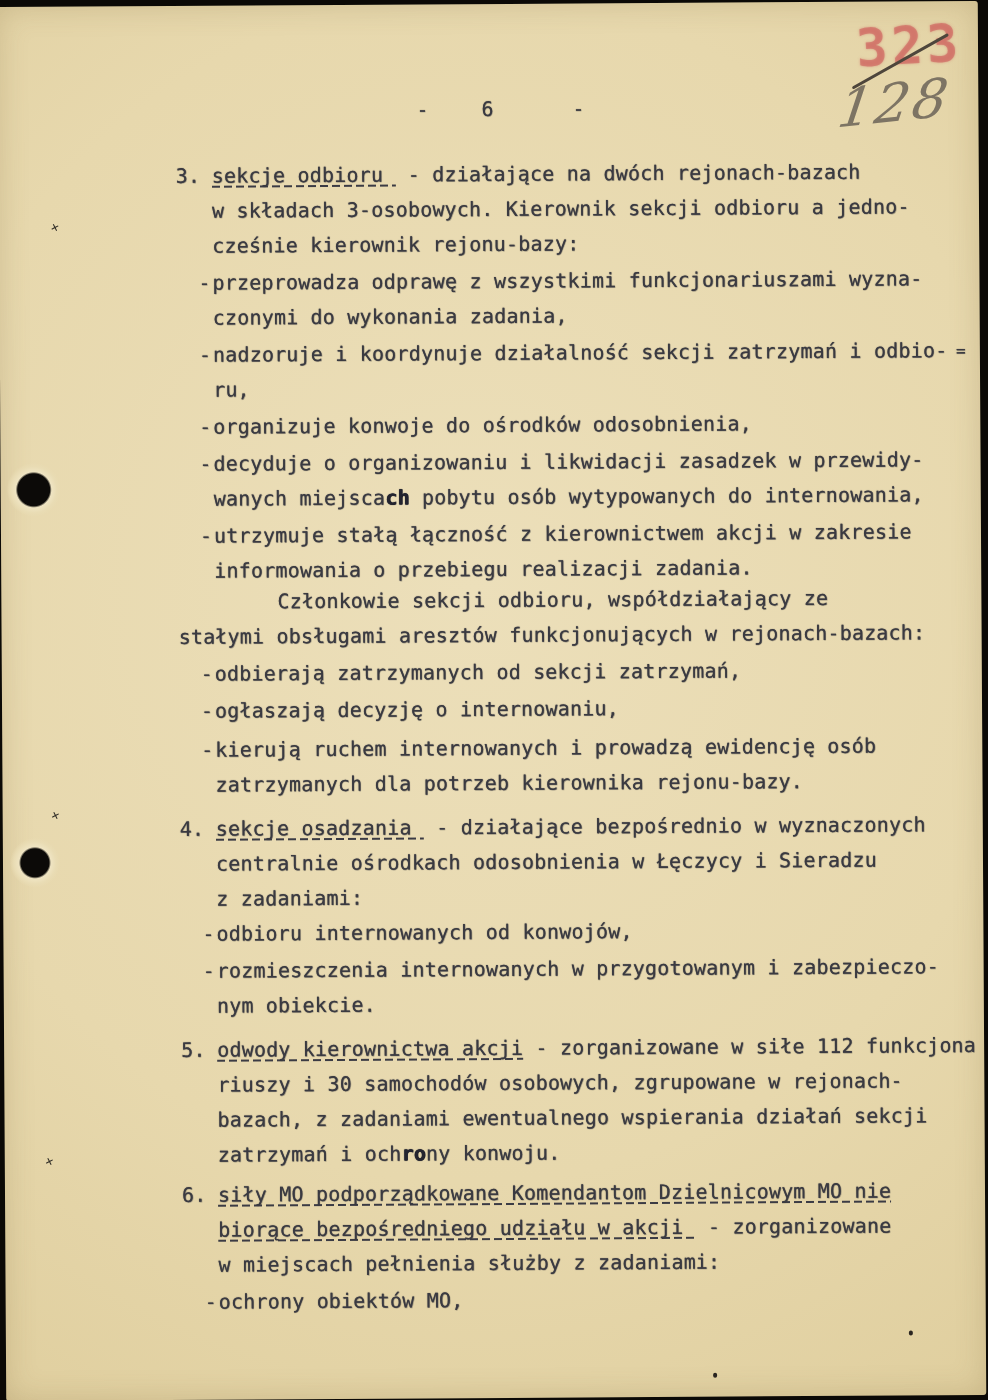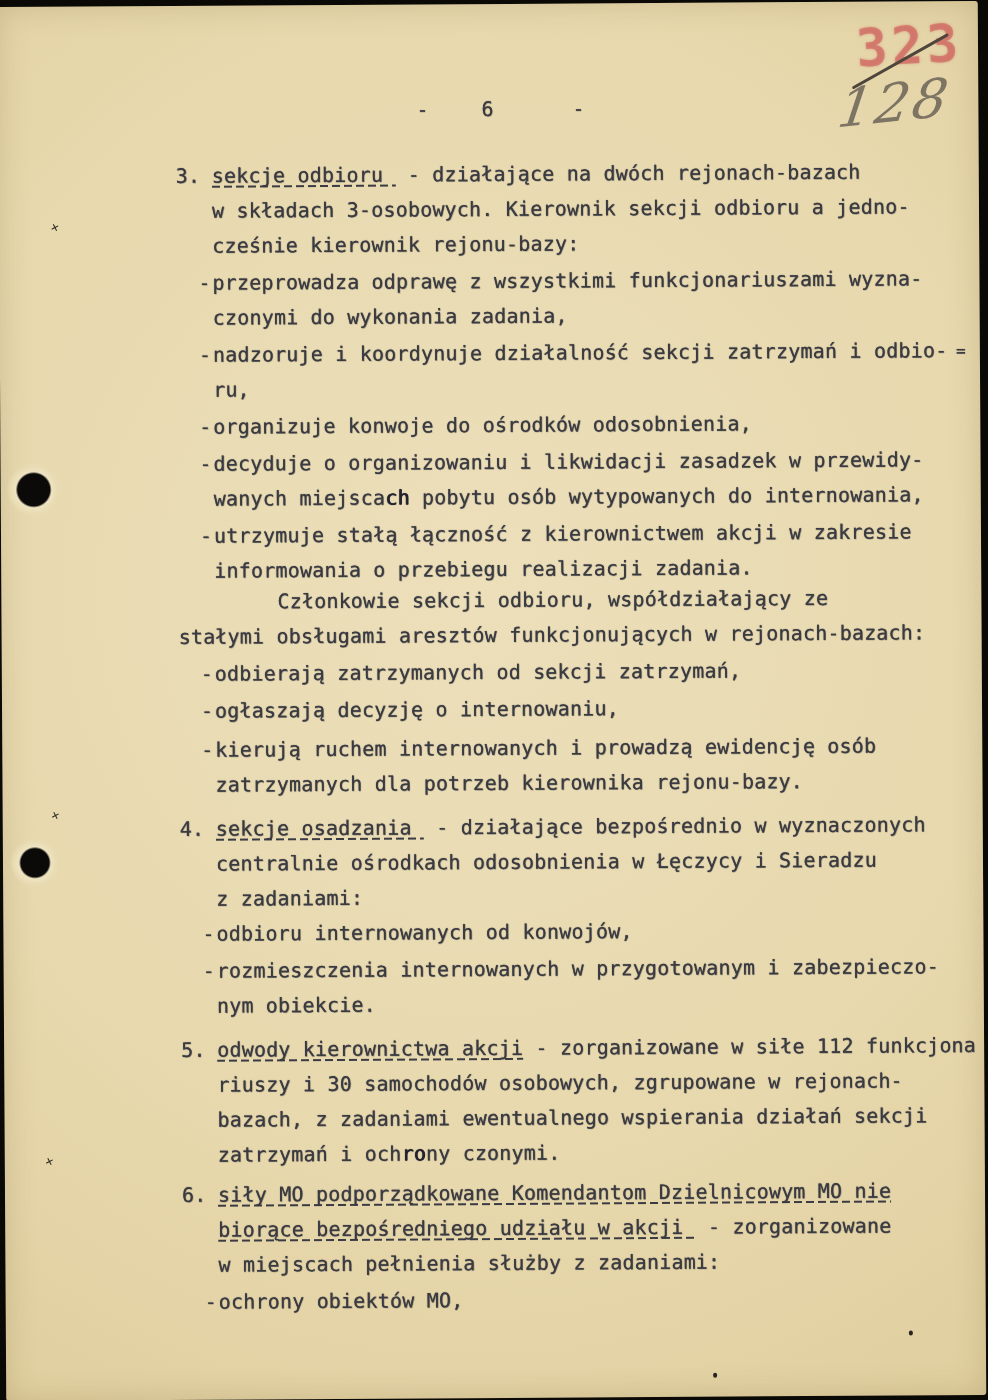--- a/index.html
+++ b/index.html
@@ -26,21 +26,21 @@
   .ihead{display:flex;}
   .inum{flex:0 0 36px;white-space:pre;}
   .ibody{flex:1;min-width:0;}
   .b{display:flex;padding-left:22px;margin-top:2px;}
   .bdash{flex:0 0 14px;white-space:pre;}
   .bbody{flex:1;min-width:0;}
   .para{margin-top:-4px;}
   .para .first{padding-left:99px;}
   .mt0{margin-top:0;} .mt4{margin-top:4px;} .mt5{margin-top:5px;} .mt9{margin-top:9px;}
   .u{background:repeating-linear-gradient(90deg,#3b3b44 0 8px,rgba(0,0,0,0) 8px 12px) 0 100%/100% 2px no-repeat;}
-  .ot{font-weight:normal;color:#23242f;text-shadow:0 0 1px #23242f,.8px 0 0 #23242f;}
+  .ot{font-weight:bold;color:#23242f;text-shadow:0 0 1px #23242f,.8px 0 0 #23242f;}
   
   .pgh{position:absolute;top:93px;font-size:20px;white-space:pre;}
   .pgh.d1{left:418px;} .pgh.n{left:483px;} .pgh.d2{left:574px;}
   
   .stamp{
     position:absolute;left:858px;top:14px;
     font-size:52px;font-weight:bold;letter-spacing:4px;
     color:rgba(206,98,94,.6);text-shadow:0 0 2.5px rgba(206,98,94,.55);
     transform:rotate(-3deg);
   }
@@ -192,21 +192,21 @@
         <div class="line">nym obiekcie.</div>
       </div>
     </div>
 
     <div class="ihead mt9" id="item5">
       <div class="inum line">5.</div>
       <div class="ibody">
         <div class="line"><span class="u">odwody kierownictwa akcji</span><span> - zorganizowane w siłe 112 funkcjona</span></div>
         <div class="line">riuszy i 30 samochodów osobowych, zgrupowane w rejonach-</div>
         <div class="line">bazach, z zadaniami ewentualnego wspierania działań sekcji</div>
-        <div class="line"><span>zatrzymań i och</span><span class="ot">ro</span><span>ny czonymi.</span></div>
+        <div class="line"><span>zatrzymań i och</span><span class="ot">ro</span><span>ny konwoju.</span></div>
       </div>
     </div>
 
     <div class="ihead mt5" id="item6">
       <div class="inum line">6.</div>
       <div class="ibody">
         <div class="line"><span class="u">siły MO podporządkowane Komendantom Dzielnicowym MO nie</span></div>
         <div class="line"><span class="u">biorące bezpośredniego udziału w akcji </span><span> - zorganizowane</span></div>
         <div class="line">w miejscach pełnienia służby z zadaniami:</div>
       </div>

